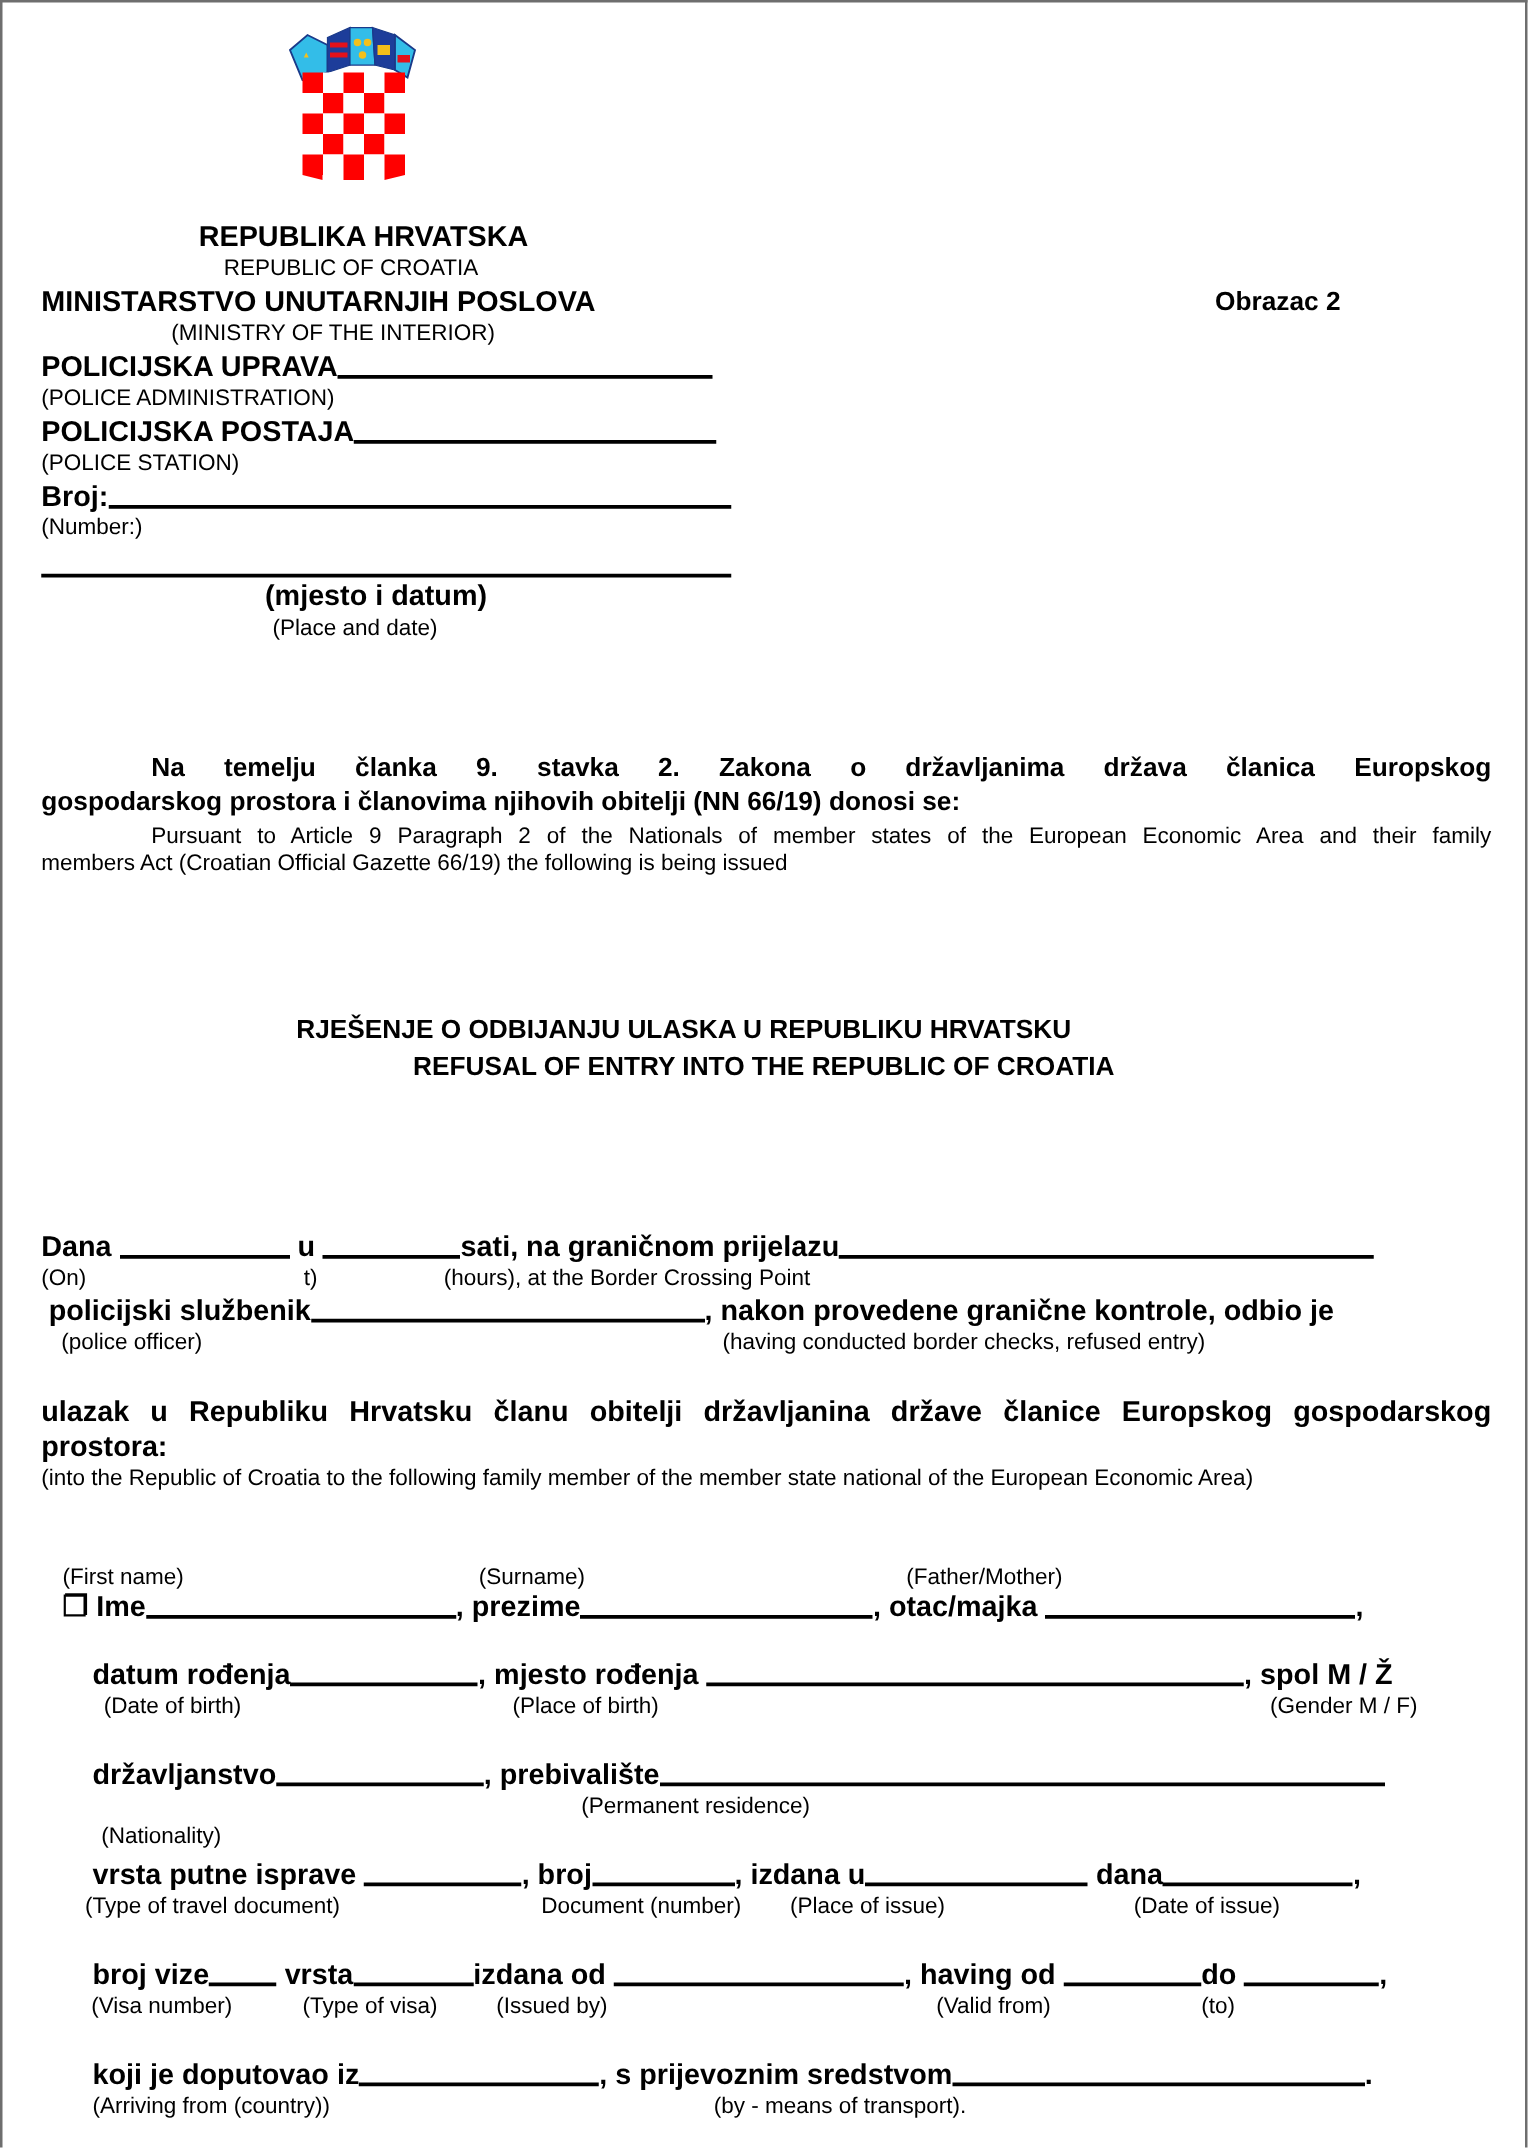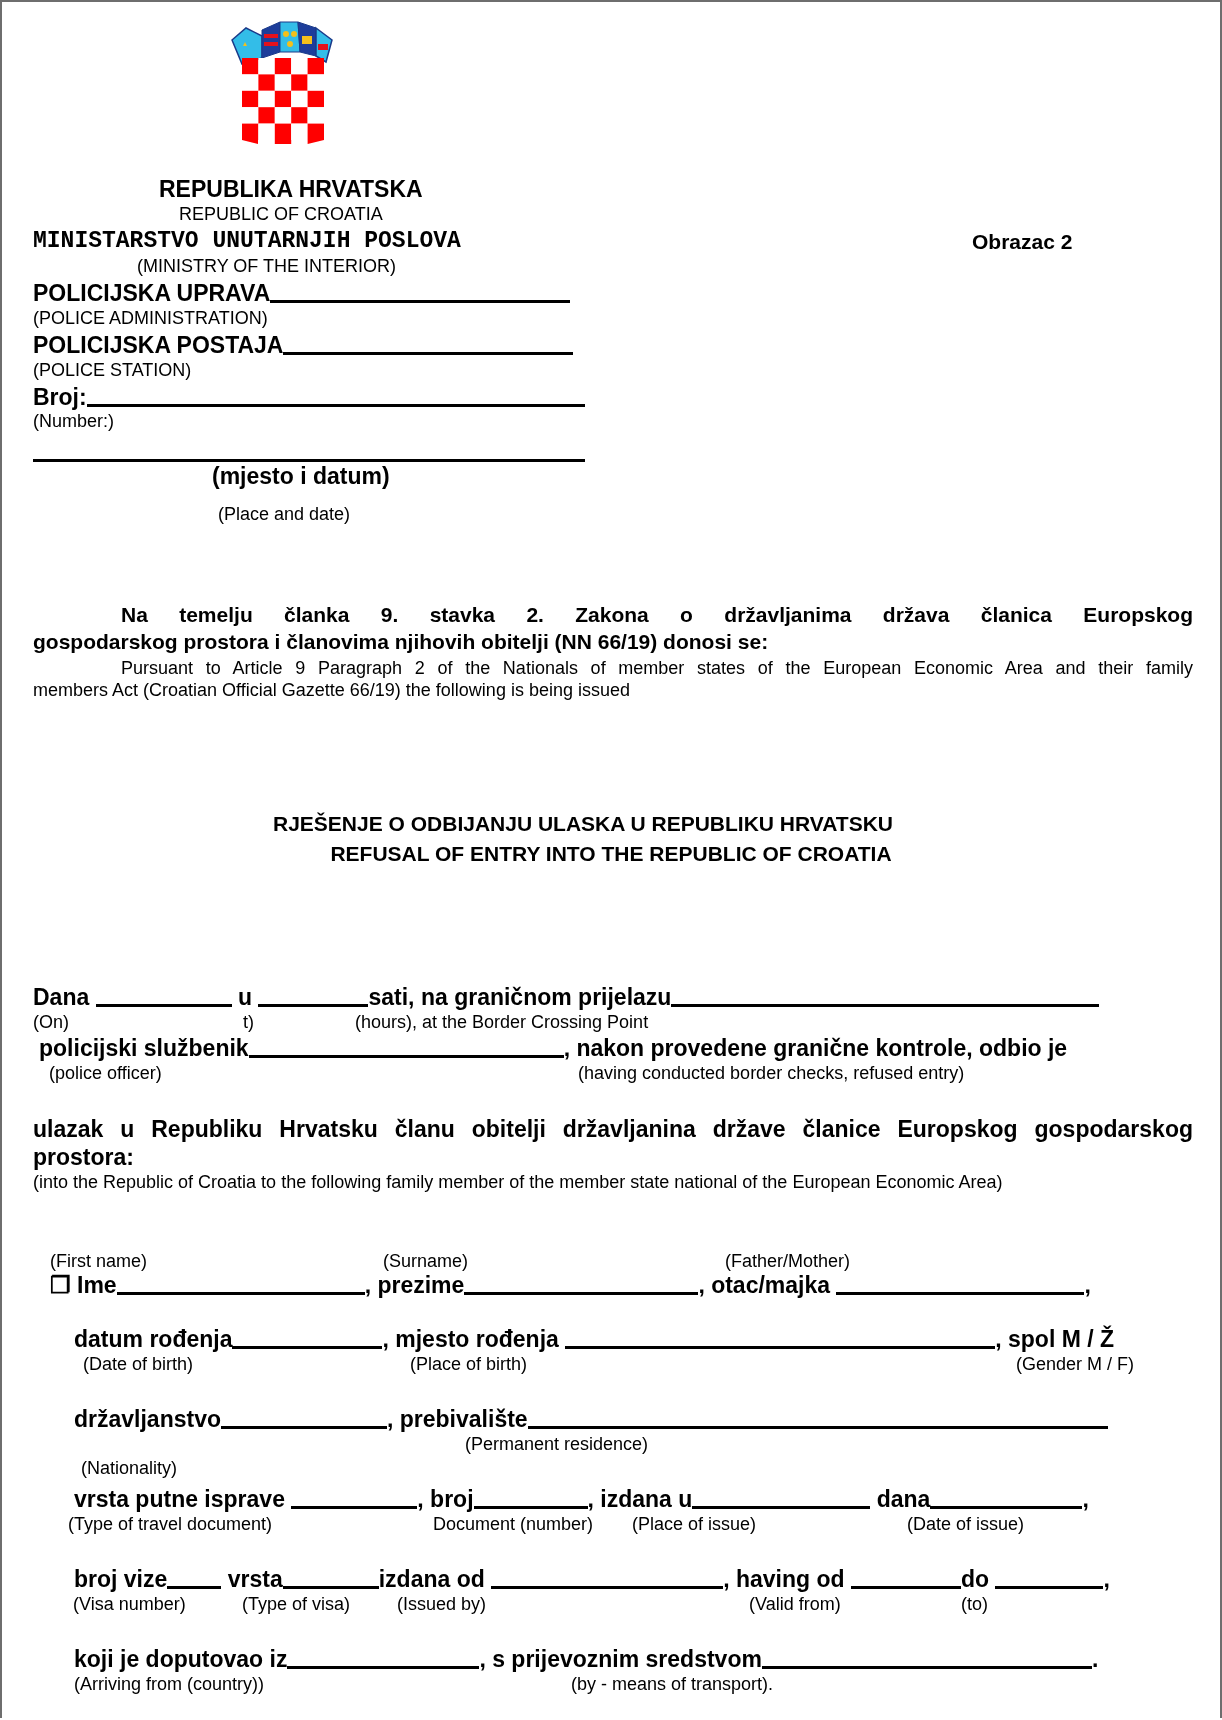--- a/index.html
+++ b/index.html
@@ -61,40 +61,40 @@
       <rect x="63.199999999999996" y="105.6" width="16.4" height="16.4" fill="#ffffff"></rect>
       <rect x="79.6" y="105.6" width="16.4" height="16.4" fill="#ff0000"></rect>
       <path d="M14 122 L30 122 L30 126 Z" fill="#ff0000"></path>
       <rect x="46.8" y="122" width="16.4" height="4" fill="#ff0000"></rect>
       <path d="M79.6 122 L96 122 L79.6 126 Z" fill="#ff0000"></path>
     </g>
 </svg>
 
 <div class="t h1" style="left:159px;top:178px;">REPUBLIKA HRVATSKA</div>
 <div class="t s" style="left:163px;top:205px;margin-left:16px;">REPUBLIC OF CROATIA</div>
-<div class="t h1" style="left:33px;top:230px;font-family:Liberation Mono, monospace;">MINISTARSTVO UNUTARNJIH POSLOVA</div>
+<div class="t h1" style="left:33px;top:230px;">MINISTARSTVO UNUTARNJIH POSLOVA</div>
 <div class="t m" style="left:972px;top:231px;">Obrazac 2</div>
 <div class="t s" style="left:137px;top:257px;">(MINISTRY OF THE INTERIOR)</div>
 
 <div class="t h1" style="left:33px;top:282px;"><span>POLICIJSKA UPRAVA</span><span class="ul" style="width:300px"></span></div>
 <div class="t s" style="left:33px;top:309px;">(POLICE ADMINISTRATION)</div>
 <div class="t h1" style="left:33px;top:334px;"><span>POLICIJSKA POSTAJA</span><span class="ul" style="width:290px"></span></div>
 <div class="t s" style="left:33px;top:361px;">(POLICE STATION)</div>
 <div class="t h1" style="left:33px;top:386px;"><span>Broj:</span><span class="ul" style="width:498px"></span></div>
 <div class="t s" style="left:33px;top:412px;">(Number:)</div>
 <div style="position:absolute;left:33px;top:459px;width:552px;border-bottom:3px solid #000;"></div>
 <div class="t h1" style="left:212px;top:465px;">(mjesto i datum)</div>
-<div class="t s" style="left:218px;top:493px;margin-top:12px;">(Place and date)</div>
+<div class="t s" style="left:218px;top:493px;">(Place and date)</div>
 
 <div class="just m" style="left:121px;top:603px;width:1072px;">Na temelju članka 9. stavka 2. Zakona o državljanima država članica Europskog</div>
 <div class="t m" style="left:33px;top:631px;">gospodarskog prostora i članovima njihovih obitelji (NN 66/19) donosi se:</div>
 <div class="just s" style="left:121px;top:658px;width:1072px;">Pursuant to Article 9 Paragraph 2 of the Nationals of member states of the European Economic Area and their family</div>
 <div class="t s" style="left:33px;top:681px;">members Act (Croatian Official Gazette 66/19) the following is being issued</div>
 
-<div class="t m" style="left:0;width:1094px;text-align:center;top:813px;padding-left:36px;">RJEŠENJE O ODBIJANJU ULASKA U REPUBLIKU HRVATSKU</div>
+<div class="t m" style="left:0;width:1094px;text-align:center;top:813px;">RJEŠENJE O ODBIJANJU ULASKA U REPUBLIKU HRVATSKU</div>
 <div class="t m" style="left:0;width:1222px;text-align:center;top:843px;">REFUSAL OF ENTRY INTO THE REPUBLIC OF CROATIA</div>
 
 <div class="t h1" style="left:33px;top:986px;"><span>Dana</span> <span class="ul" style="width:136px"></span> <span>u</span> <span class="ul" style="width:110px"></span><span>sati, na graničnom prijelazu</span><span class="ul" style="width:428px"></span></div>
 <div class="t s" style="left:33px;top:1013px;">(On)</div>
 <div class="t s" style="left:243px;top:1013px;">t)</div>
 <div class="t s" style="left:355px;top:1013px;">(hours), at the Border Crossing Point</div>
 
 <div class="t h1" style="left:39px;top:1037px;"><span>policijski službenik</span><span class="ul" style="width:315px"></span><span>, nakon provedene granične kontrole, odbio je</span></div>
 <div class="t s" style="left:49px;top:1064px;">(police officer)</div>
 <div class="t s" style="left:578px;top:1064px;">(having conducted border checks, refused entry)</div>

